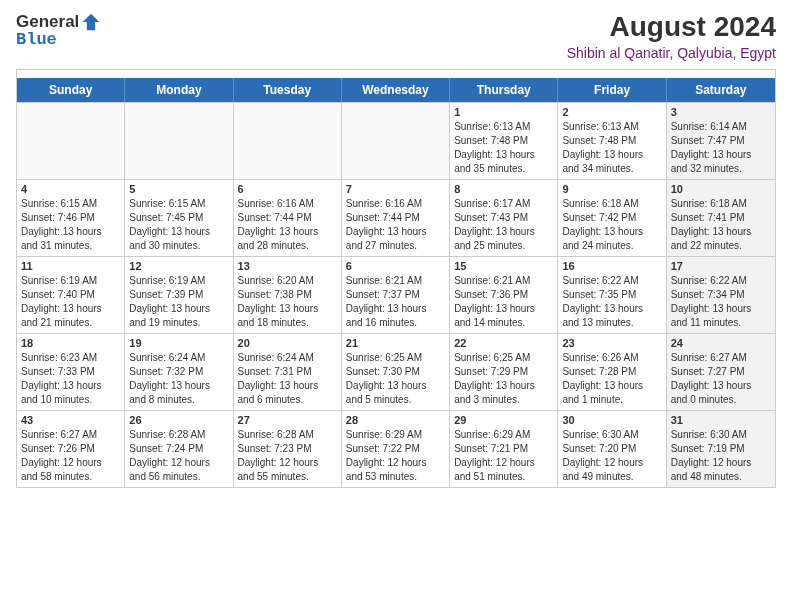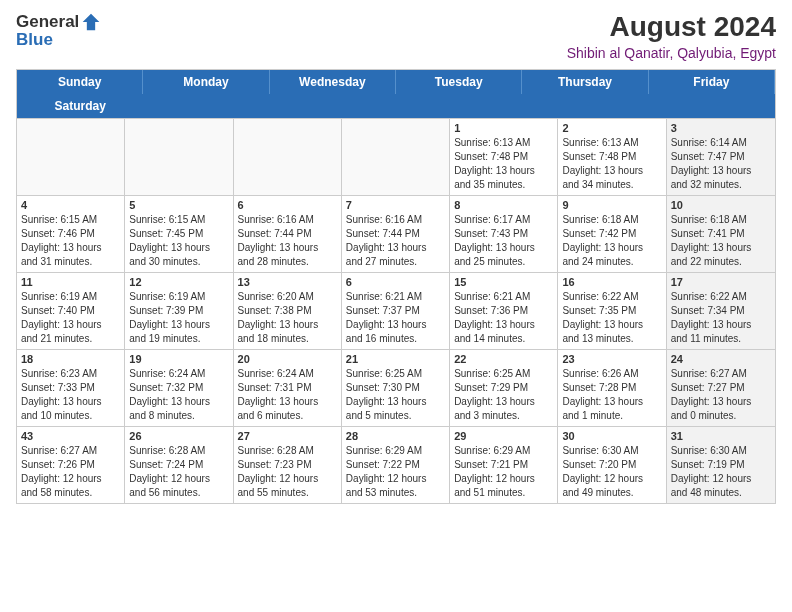--- a/index.html
+++ b/index.html
@@ -57,22 +57,23 @@
       margin-top: 2px;
     }
     .calendar {
       flex: 1;
       display: flex;
       flex-direction: column;
       border: 1px solid #ccc;
     }
     .cal-header {
       display: grid;
-      grid-template-columns: repeat(6, 1fr);
+      grid-template-columns: repeat(7, 1fr);
       background: #2a6db5;
+      margin-top: 8px;
     }
     .cal-header-cell {
       color: #fff;
       font-size: 12px;
       font-weight: bold;
       text-align: center;
       padding: 5px 2px;
       border-right: 1px solid #5590cc;
     }
     .cal-header-cell:last-child { border-right: none; }
@@ -116,36 +117,36 @@
 
 <div class="page">
   <div class="header">
     <div class="logo">
       <div class="logo-text">
         <span class="logo-general">General</span>
         <svg class="logo-icon" viewBox="0 0 24 24">
           <polygon points="12,2 22,12 17,12 17,22 7,22 7,12 2,12" fill="#2a6db5"></polygon>
         </svg>
       </div>
-      <div style="display:flex;align-items:flex-end;margin-top:-2px;">
+      <div style="display:flex;align-items:flex-end;margin-top:-2px;font-family:Liberation Mono, monospace;">
         <span class="logo-blue">Blue</span>
       </div>
     </div>
     <div class="title-block">
       <div class="month-title">August 2024</div>
       <div class="subtitle">Shibin al Qanatir, Qalyubia, Egypt</div>
     </div>
   </div>
 
   <div class="calendar">
     <div class="cal-header" id="cal-header">
         <div class="cal-header-cell">Sunday</div>
         <div class="cal-header-cell">Monday</div>
+        <div class="cal-header-cell">Tuesday</div>
         <div class="cal-header-cell">Wednesday</div>
-        <div class="cal-header-cell">Tuesday</div>
         <div class="cal-header-cell">Thursday</div>
         <div class="cal-header-cell">Friday</div>
         <div class="cal-header-cell">Saturday</div>
       </div>
     <div class="cal-body" id="cal-body">
         <div class="cal-row">
           <div class="cal-cell empty"></div>
           <div class="cal-cell empty"></div>
           <div class="cal-cell empty"></div>
           <div class="cal-cell empty"></div>

